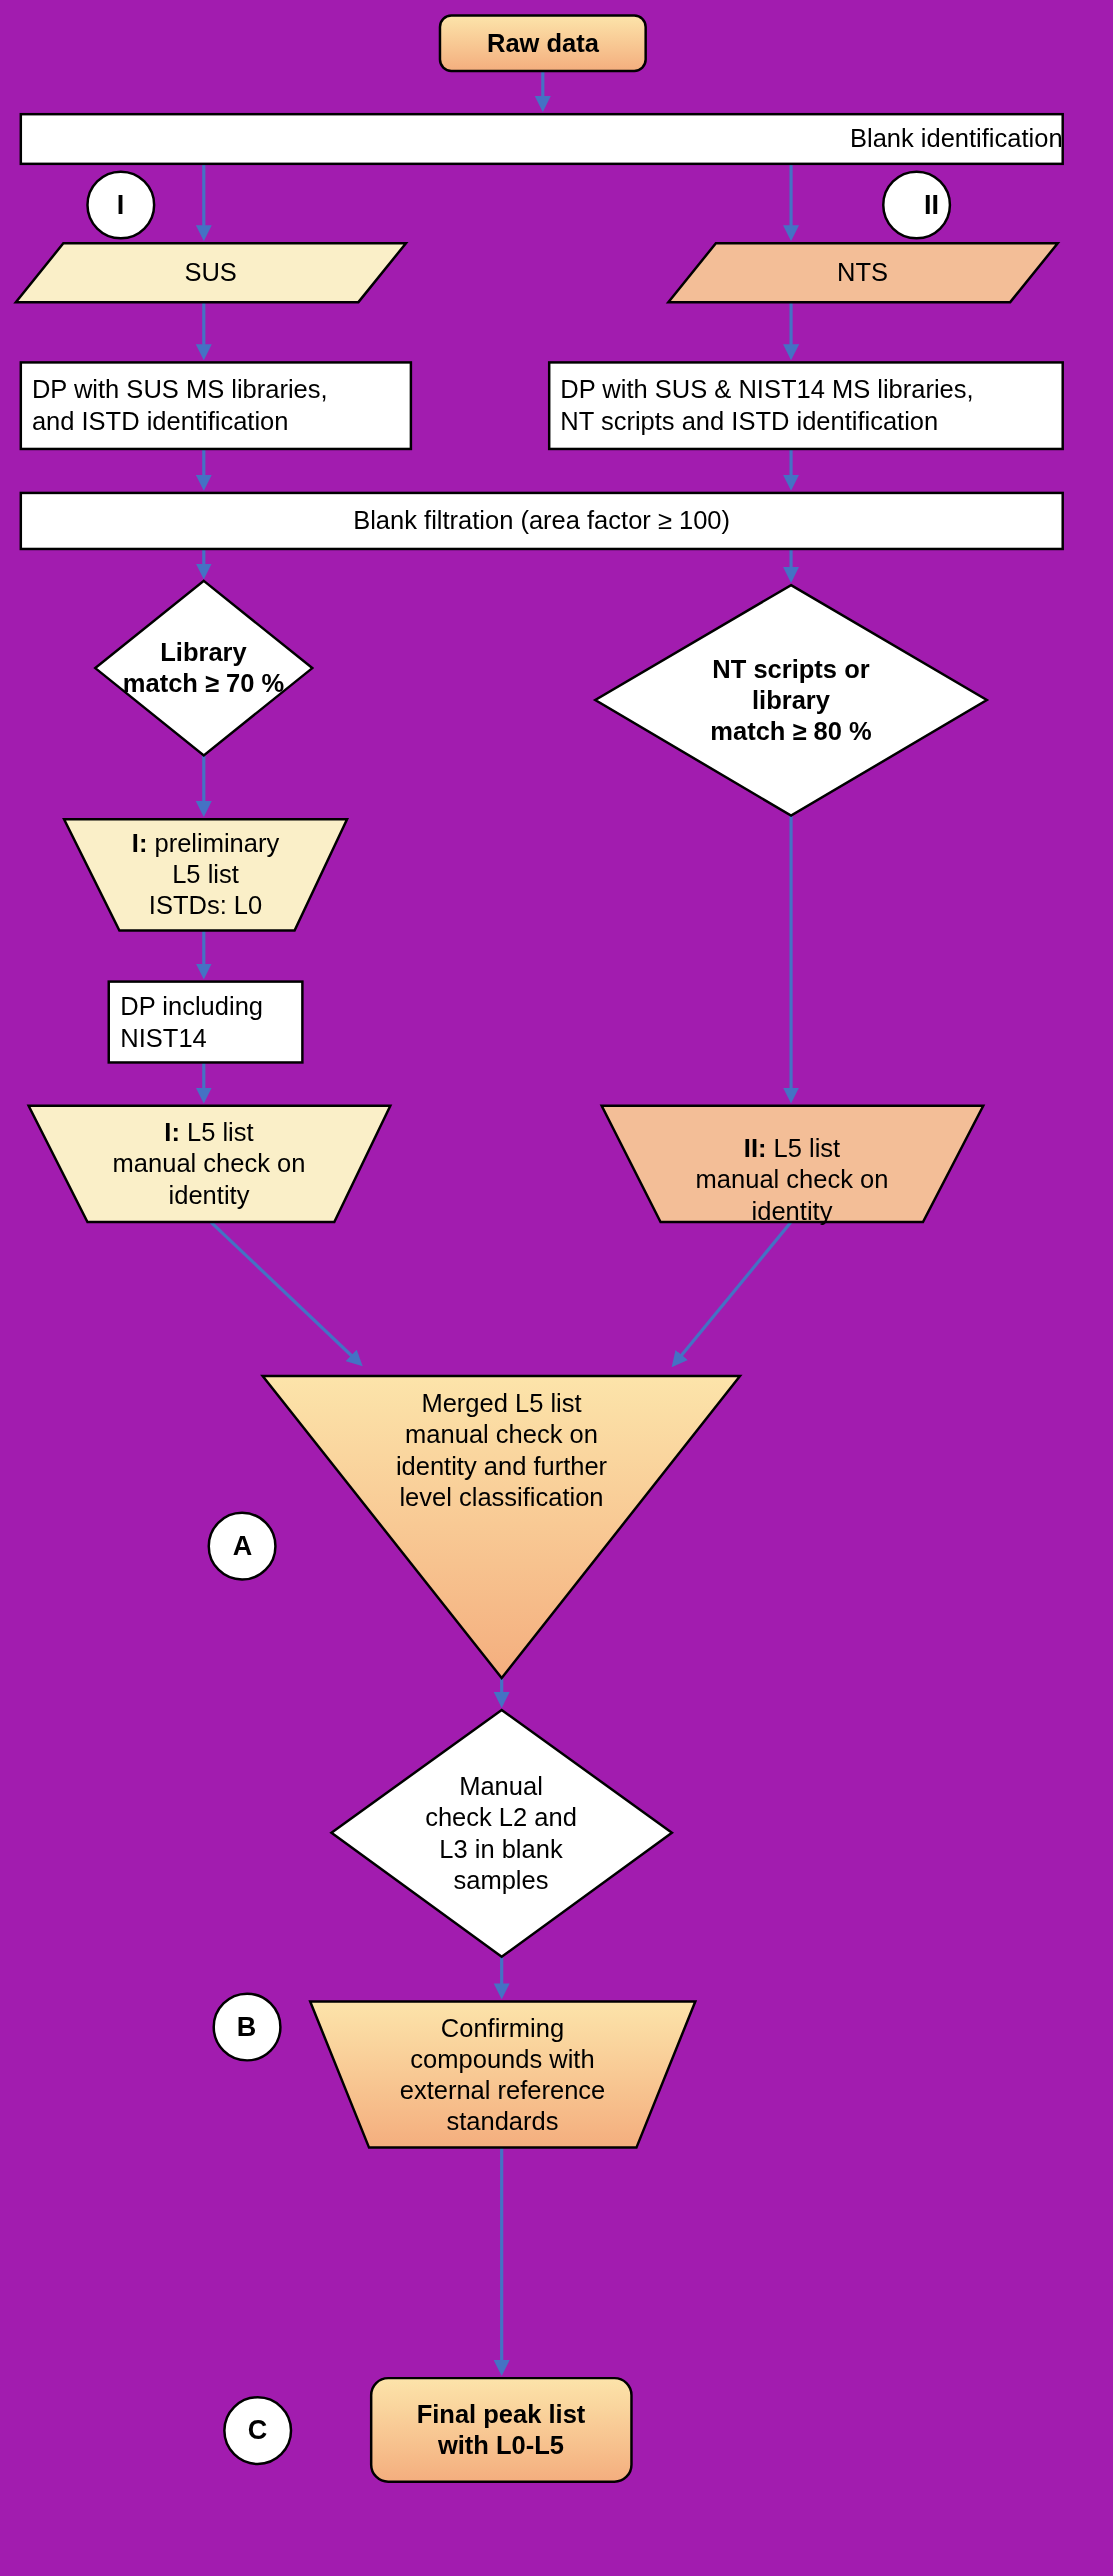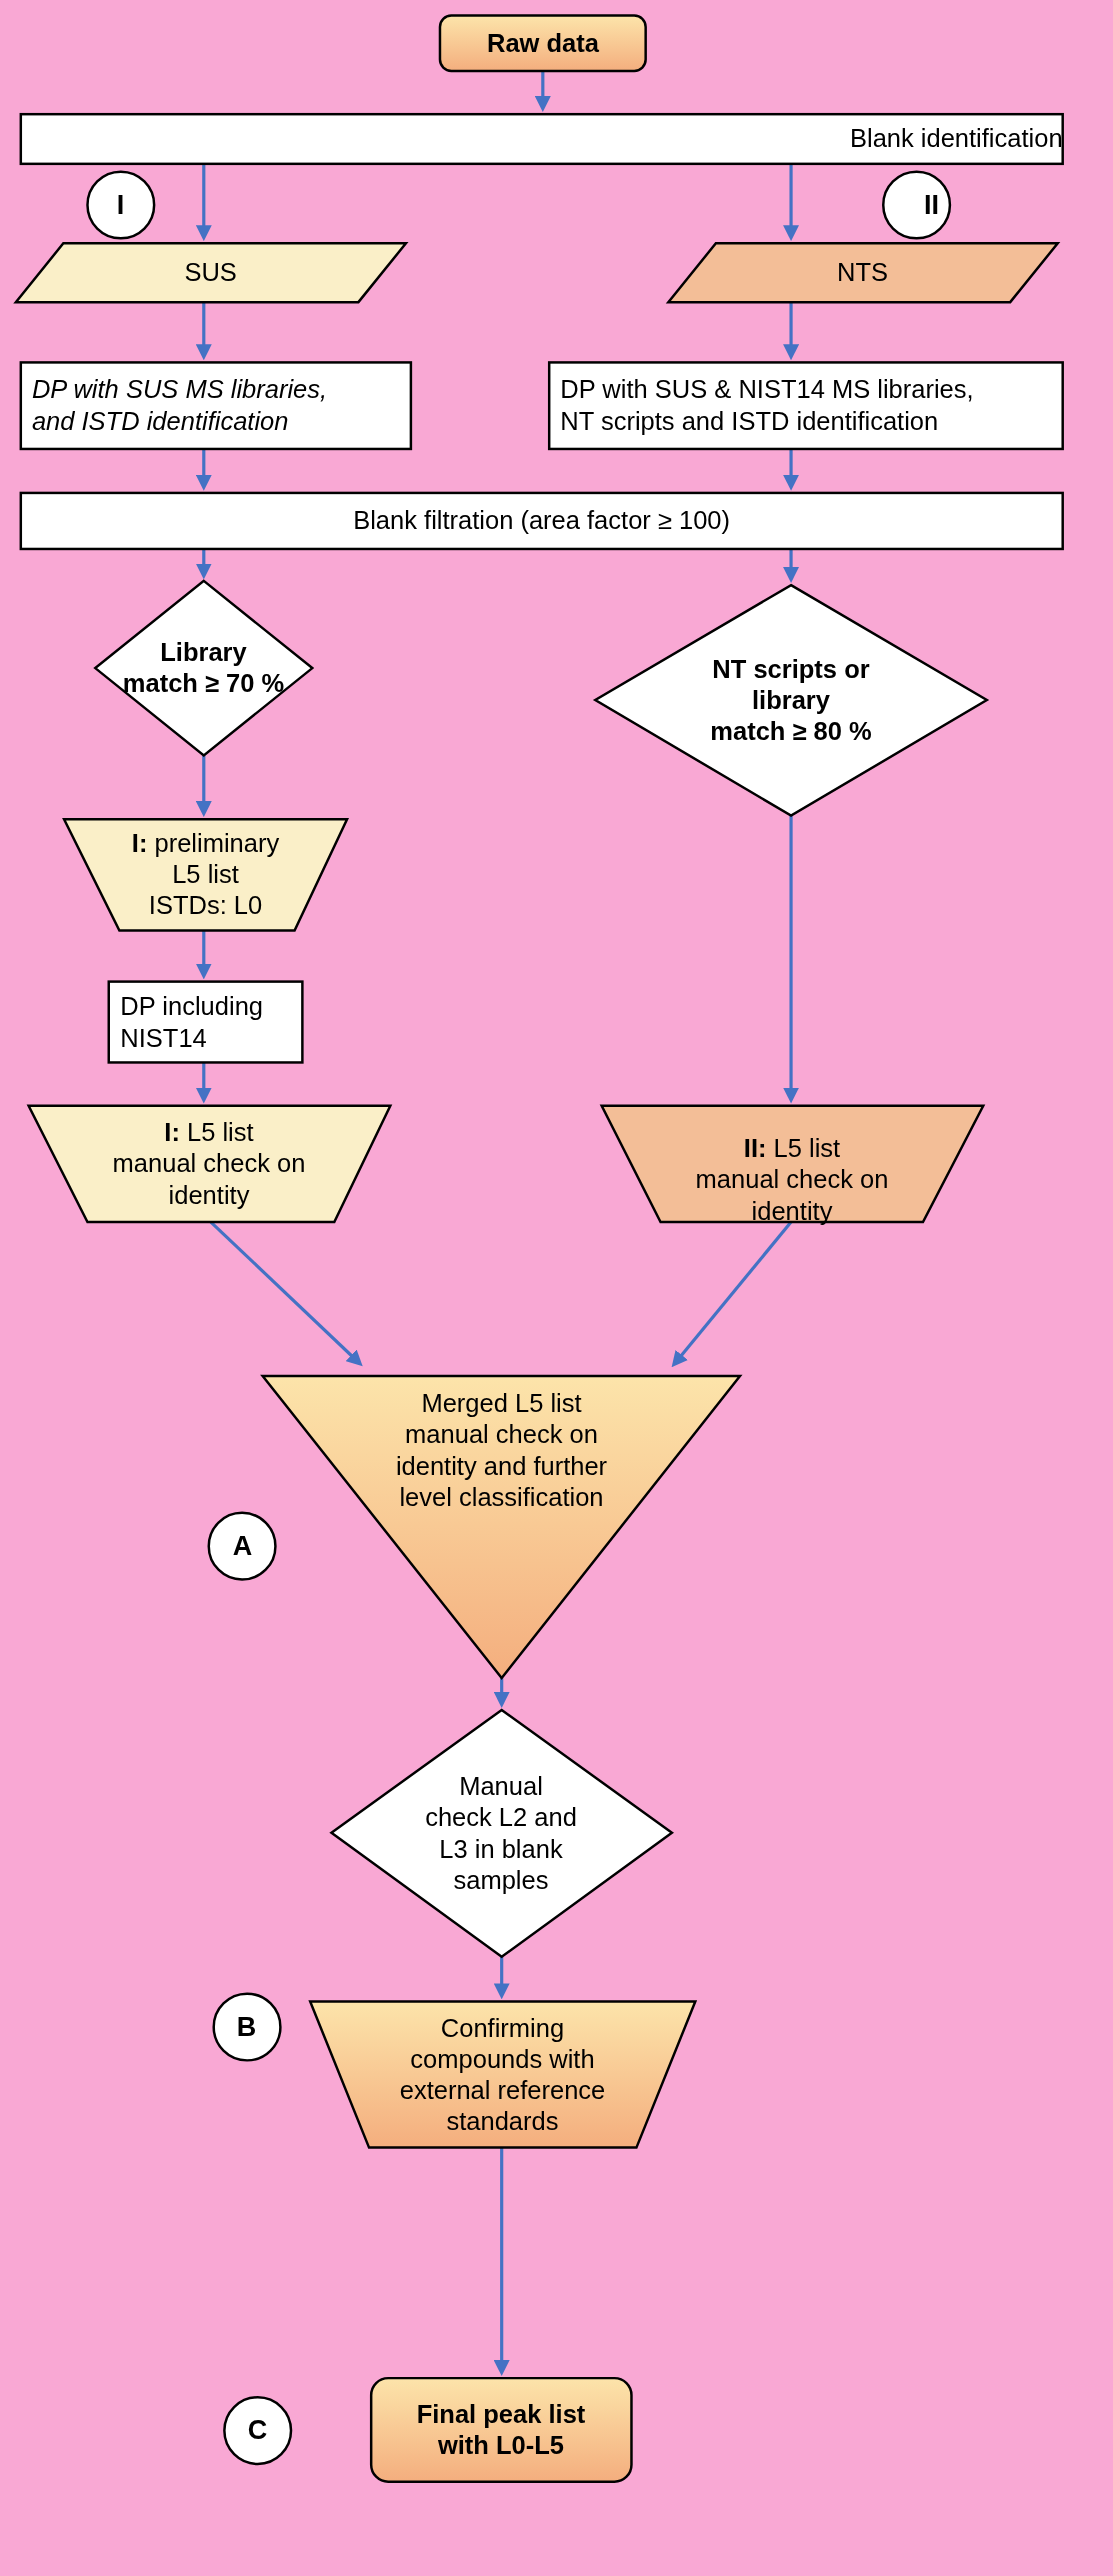--- a/index.html
+++ b/index.html
@@ -1,19 +1,19 @@
 <!DOCTYPE html>
 <html style="font-size:11.3px"><head>
 <meta charset="utf-8">
 <style>
   html,body{margin:0;padding:0;background:#ffffff;}
   #canvas{
     position:relative;
     width:1114px;height:2576px;
-    background:#f9a8d4;
+    background:#a21caf;
     font-family:"Liberation Sans", sans-serif;
     color:#000;
     overflow:hidden;
   }
   #diagram-svg{position:absolute;left:0;top:0;}
   .shape{stroke:#000000;stroke-width:3.5;}
   .arrow{stroke:#4472C4;stroke-width:4.5;fill:none;}
   .label{
     position:absolute;
     display:flex;align-items:center;justify-content:center;
@@ -100,21 +100,21 @@
     <div class="txt">II</div>
   </div>
 
   <div class="label" style="left:15.6px;top:243px;width:390px;height:59px;">
     <div class="txt">SUS</div>
   </div>
   <div class="label" style="left:668px;top:243px;width:389px;height:59px;">
     <div class="txt">NTS</div>
   </div>
 
-  <div class="label left" style="left:20.6px;top:362px;width:390px;height:87px;font-style:italic;">
+  <div class="label left" style="left:20.6px;top:362px;width:390px;height:87px;">
     <div class="txt">DP with SUS MS libraries,
 and ISTD identification</div>
   </div>
   <div class="label left" style="left:549px;top:362px;width:513px;height:87px;">
     <div class="txt">DP with SUS &amp; NIST14 MS libraries,
 NT scripts and ISTD identification</div>
   </div>
 
   <div class="label" style="left:20.6px;top:493px;width:1042px;height:56px;">
     <div class="txt">Blank filtration (area factor ≥ 100)</div>

